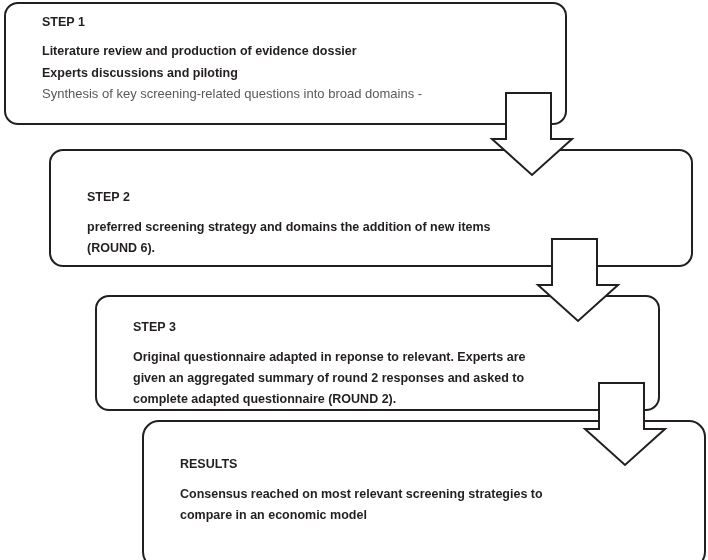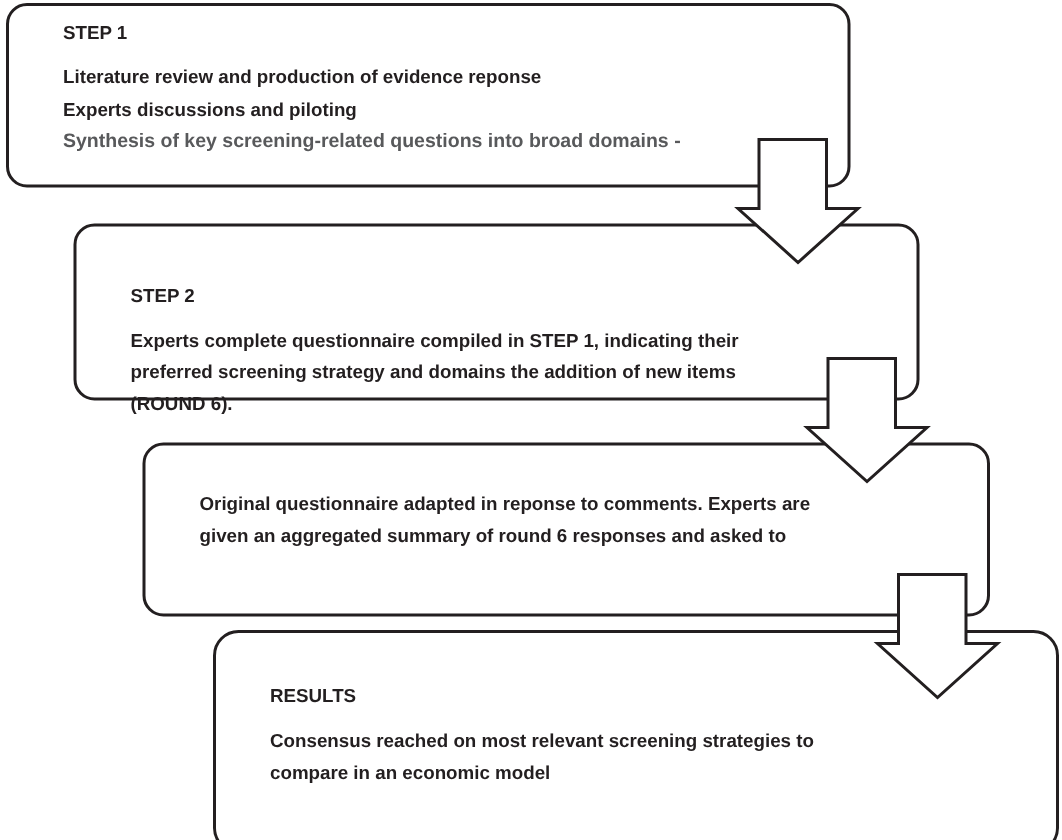--- a/index.html
+++ b/index.html
@@ -37,42 +37,42 @@
   .line {
     margin: 0;
     padding: 0;
     white-space: pre;
     color: #231f20;
   }
   .line.bold {
     font-weight: bold;
   }
   .line.muted {
-    font-weight: bold;
+    font-weight: normal;
     color: #58595b;
   }
   .arrow {
     position: absolute;
     z-index: 5;
     overflow: visible;
   }
   .arrow svg {
     display: block;
     overflow: visible;
   }
   .arrow polygon {
     fill: #ffffff;
     stroke: #231f20;
     stroke-width: 2;
     stroke-linejoin: miter;
   }
 
   
   #stage-1 { left: 4px;   top: 2px;   width: 563px; height: 123px; }
-  #stage-2 { left: 49px;  top: 149px; width: 564px; height: 118px; }
+  #stage-2 { left: 49px;  top: 149px; width: 644px; height: 118px; }
   #stage-3 { left: 95px;  top: 295px; width: 565px; height: 116px; }
   #stage-4 { left: 142px; top: 420px; width: 564px; height: 149px; border-radius: 17px; }
 
   #stage-1 .stage-body { left: 12px;  top: 7px;  width: 470px; }
   #stage-2 .stage-body { left: 12px;  top: 36px; width: 480px; }
   #stage-3 .stage-body { left: 12px;  top: 20px; width: 490px; }
   #stage-4 .stage-body { left: 12px;  top: 32px; width: 480px; }
 
   #stage-1 .line { font-size: 12.5px; line-height: 22px; }
   #stage-1 .line.muted { font-size: 13px; line-height: 20px; }
@@ -92,41 +92,42 @@
 </style>
 </head>
 <body>
 
 <div id="flowchart">
 
   <div class="stage" id="stage-1">
     <div class="stage-body">
       <div class="line bold">STEP 1</div>
       <div class="gap"></div>
-      <div class="line bold">Literature review and production of evidence reponse</div>
+      <div class="line bold">Literature review and production of evidence dossier</div>
       <div class="line bold">Experts discussions and piloting</div>
       <div class="line muted">Synthesis of key screening-related questions into broad domains -</div>
     </div>
   </div>
 
   <div class="stage" id="stage-2">
     <div class="stage-body">
       <div class="line bold">STEP 2</div>
       <div class="gap"></div>
-      <div class="line bold">Experts complete questionnaire compiled in STEP 1, indicating their</div>
       <div class="line bold">preferred screening strategy and domains the addition of new items</div>
       <div class="line bold">(ROUND 6).</div>
     </div>
   </div>
 
   <div class="stage" id="stage-3">
     <div class="stage-body">
+      <div class="line bold">STEP 3</div>
       <div class="gap"></div>
-      <div class="line bold">Original questionnaire adapted in reponse to comments. Experts are</div>
-      <div class="line bold">given an aggregated summary of round 6 responses and asked to</div>
+      <div class="line bold">Original questionnaire adapted in reponse to relevant. Experts are</div>
+      <div class="line bold">given an aggregated summary of round 2 responses and asked to</div>
+      <div class="line bold">complete adapted questionnaire (ROUND 2).</div>
     </div>
   </div>
 
   <div class="stage" id="stage-4">
     <div class="stage-body">
       <div class="line bold">RESULTS</div>
       <div class="gap"></div>
       <div class="line bold">Consensus reached on most relevant screening strategies to</div>
       <div class="line bold">compare in an economic model</div>
     </div>

